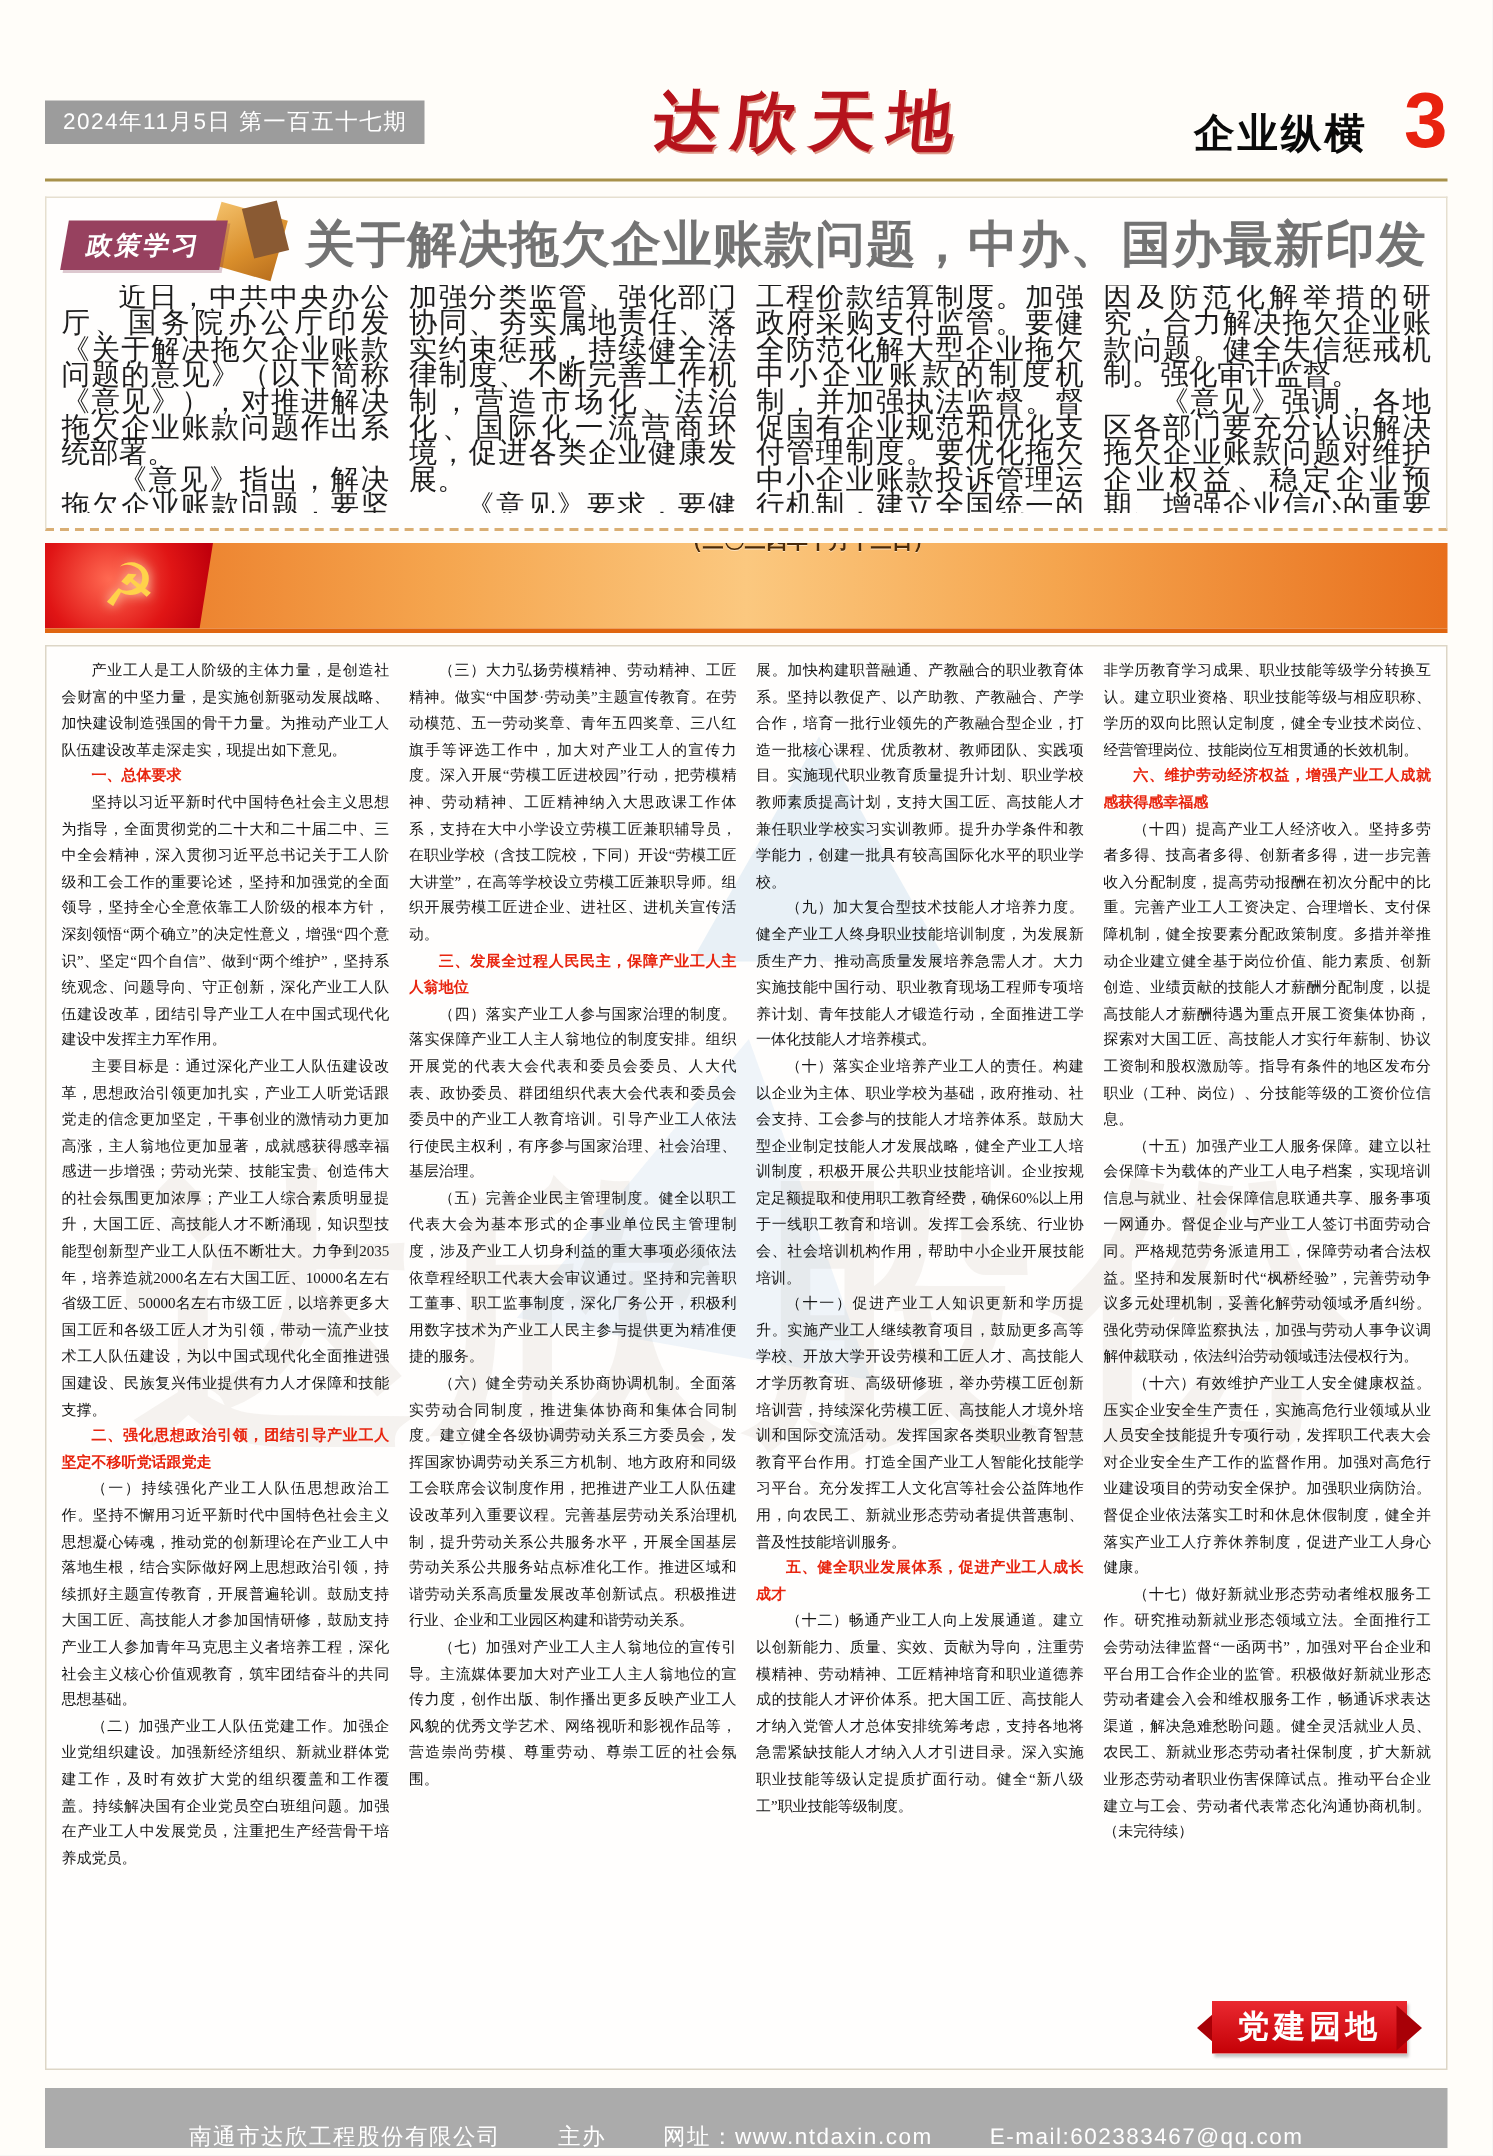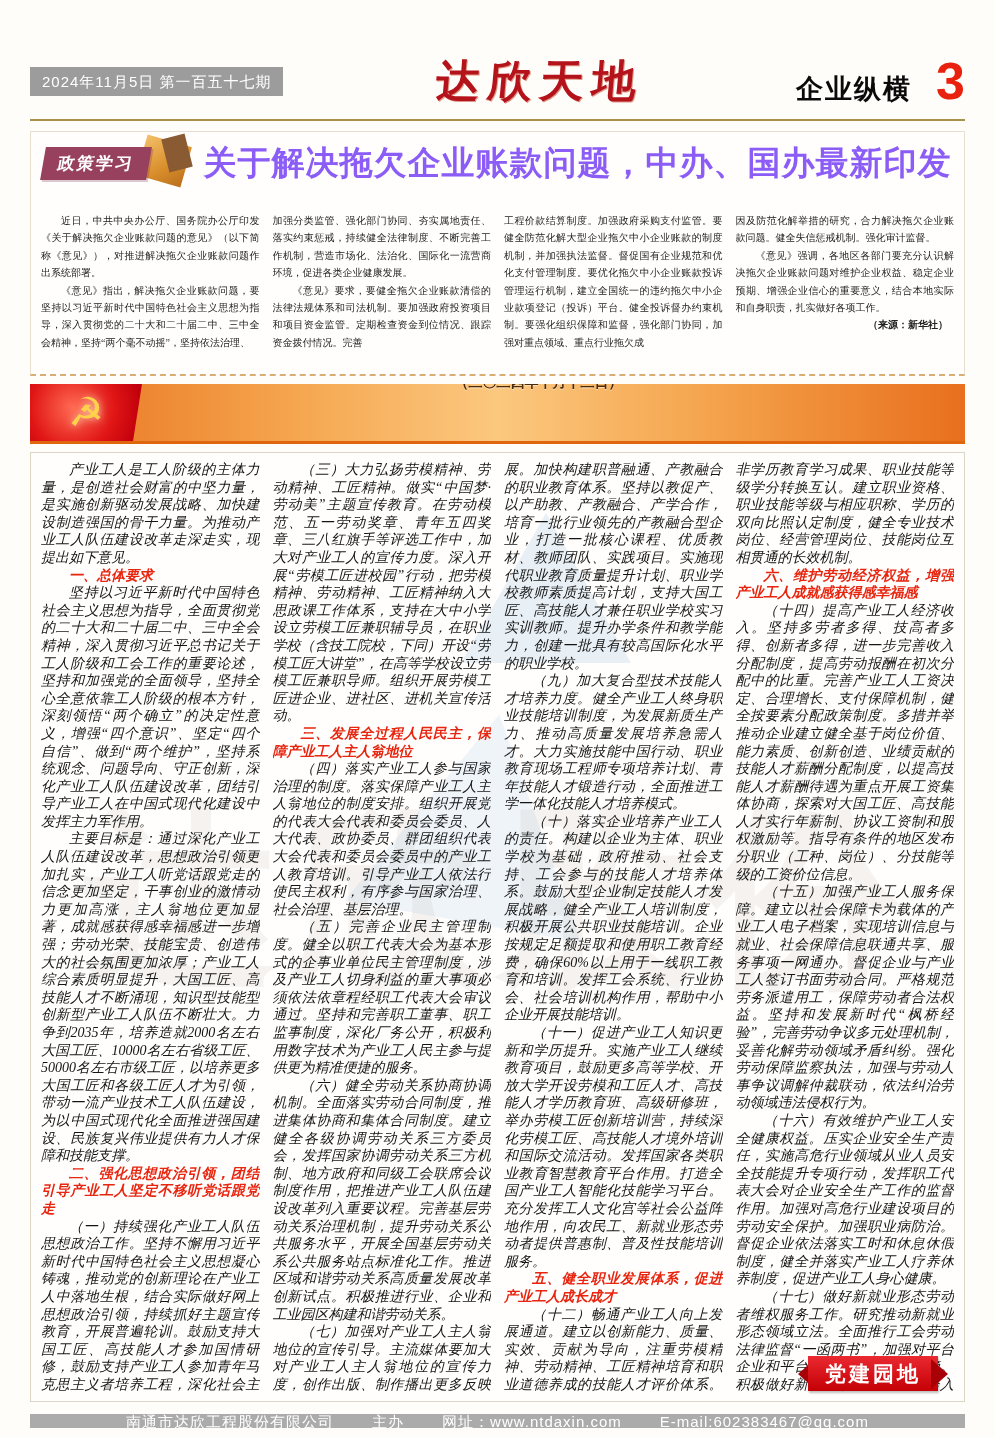--- a/index.html
+++ b/index.html
@@ -15,56 +15,56 @@
   .page-num { font:bold 52px/0.9 "Liberation Sans",sans-serif; color:#e8220f; }
   .rule { margin:2px 30px 0 30px; border-bottom:2px solid #a8914a; }
 
   
   .article1 { margin:10px 30px 0 30px; border:1px solid #e6dfcf; border-bottom:2px dashed #d9ae74; padding:4px 10px 10px 10px; background:#fffefd; position:relative; }
   .a1-head { display:flex; align-items:center; height:54px; }
   .badge-wrap { position:relative; width:160px; height:50px; flex:none; }
   .fold1 { position:absolute; left:100px; top:2px; width:46px; height:42px; background:linear-gradient(135deg,#f3c06a,#d98e2b 60%,#b96f1e); transform:rotate(16deg); }
   .fold2 { position:absolute; left:124px; top:-2px; width:24px; height:34px; background:#8a5a33; transform:rotate(-14deg); }
   .badge { position:absolute; left:2px; top:9px; background:#97415f; color:#fff; font:bold 17px/1 "Liberation Sans",sans-serif; padding:8px 15px; letter-spacing:2px; transform:skewX(-10deg); box-shadow:2px 2px 0 rgba(120,40,70,.25); }
-  .a1-title { flex:1; text-align:center; font:bold 33px/1.1 "Liberation Sans",sans-serif; color:#8b5cf6; letter-spacing:1px; white-space:nowrap; }
+  .a1-title { flex:1; text-align:center; font:bold 33px/1.1 "Liberation Sans",sans-serif; color:#737373; letter-spacing:1px; white-space:nowrap; }
   .cols { display:flex; gap:13px; }
   .col { flex:1 1 0; min-width:0; overflow:hidden; text-align:justify; }
-  .a1-cols { height:152px; font-size:10px; line-height:17.4px; color:#1d1d1d; margin-top:22px; }
+  .a1-cols { height:152px; font-size:19px; line-height:17.4px; color:#1d1d1d; margin-top:0; }
 
   
   .blk-p  { text-indent:2em; }
   .blk-pc { text-indent:0; }
   .blk-h  { text-indent:2em; color:#e8250f; font-weight:bold; font-family:"Liberation Sans",sans-serif; }
   .blk-src{ text-align:right; font-weight:bold; padding-right:6px; color:#222; }
 
   
   .banner { margin:8px 30px 0 30px; height:60px; display:flex; overflow:hidden;
             background:linear-gradient(90deg,#e86f1d 0%,#f5a54e 28%,#fbc87f 50%,#f5a54e 72%,#e86f1d 100%);
             border-bottom:3px solid #e0650f; }
   .flag { width:112px; flex:none; background:radial-gradient(circle at 38% 42%, #ff6a52, #e01515 55%, #c0000c 90%); display:flex; align-items:center; justify-content:center; clip-path:polygon(0 0,100% 0,92% 100%,0 100%); }
   .emblem { color:#ffd24a; font-size:40px; line-height:1; text-shadow:0 0 8px rgba(255,255,210,.9); }
   .banner-text { flex:1; display:flex; flex-direction:column; align-items:center; justify-content:center; padding-right:30px;text-align:center; }
   .b-title { font:bold 30px/1.05 "Liberation Sans",sans-serif; color:#e30b13; letter-spacing:1px; white-space:nowrap;
              text-shadow:-1px -1px 0 #fff,1px -1px 0 #fff,-1px 1px 0 #fff,1px 1px 0 #fff,2px 3px 2px rgba(110,40,0,.45); }
   .b-sub { display:flex; gap:80px; margin-top:2px; font:bold 14px/1 "Liberation Sans",sans-serif; color:#4a2a08; text-shadow:0 1px 0 rgba(255,255,255,.5);flex-direction:column; }
 
   
   .body-box { margin:8px 30px 0 30px; border:1px solid #ddd6c6; background:#fffefd; padding:8px 10px; height:950px; position:relative; overflow:hidden; }
-  .body-cols { position:relative; z-index:2; height:100%; font-size:14px; line-height:17.6px; color:#141414;font-style:italic; }
+  .body-cols { position:relative; z-index:2; height:100%; font-size:10px; line-height:17.6px; color:#141414; }
   .wm-text { position:absolute; left:50%; top:47%; transform:translate(-50%,-50%); z-index:1; font-size:195px; font-weight:bold; color:rgba(160,142,122,.10); white-space:nowrap; letter-spacing:12px; pointer-events:none; }
   .wm-shape { position:absolute; z-index:1; width:0; height:0; pointer-events:none; }
   .s1 { left:430px; top:60px;  border-left:85px solid transparent; border-right:85px solid transparent; border-bottom:150px solid rgba(150,190,225,.22); }
   .s2 { left:330px; top:260px; border-left:120px solid transparent; border-right:120px solid transparent; border-bottom:210px solid rgba(150,190,225,.15); transform:rotate(10deg); }
   .pb-badge { position:absolute; right:16px; bottom:10px; z-index:3; display:flex; align-items:center; }
   .tri-l { width:0; height:0; border-top:15px solid transparent; border-bottom:15px solid transparent; border-right:17px solid #a80007; margin-right:-7px; }
   .tri-r { width:0; height:0; border-top:15px solid transparent; border-bottom:15px solid transparent; border-left:17px solid #a80007; margin-left:-7px; }
   .pb-core { background:linear-gradient(180deg,#ea2930,#c40006); color:#fff; font:bold 21px/1 "Liberation Sans",sans-serif; padding:7px 17px; letter-spacing:3px; box-shadow:1px 2px 2px rgba(0,0,0,.25); }
 
   
-  .footer { margin:12px 30px 0 30px; background:#ababab; color:#fff; height:14px; display:flex; align-items:flex-start; justify-content:center; gap:38px; font:15px/1 "Liberation Sans",sans-serif; letter-spacing:1px; }
+  .footer { margin:12px 30px 0 30px; background:#ababab; color:#fff; height:40px; display:flex; align-items:flex-end; justify-content:center; gap:38px; font:15px/1 "Liberation Sans",sans-serif; letter-spacing:1px; }
 </style>
 </head>
 <body>
 
 <div class="page">
 
   <div class="header">
     <div class="datebox">2024年11月5日  第一百五十七期</div>
     <div class="masthead">达欣天地</div>
     <div class="sect">

